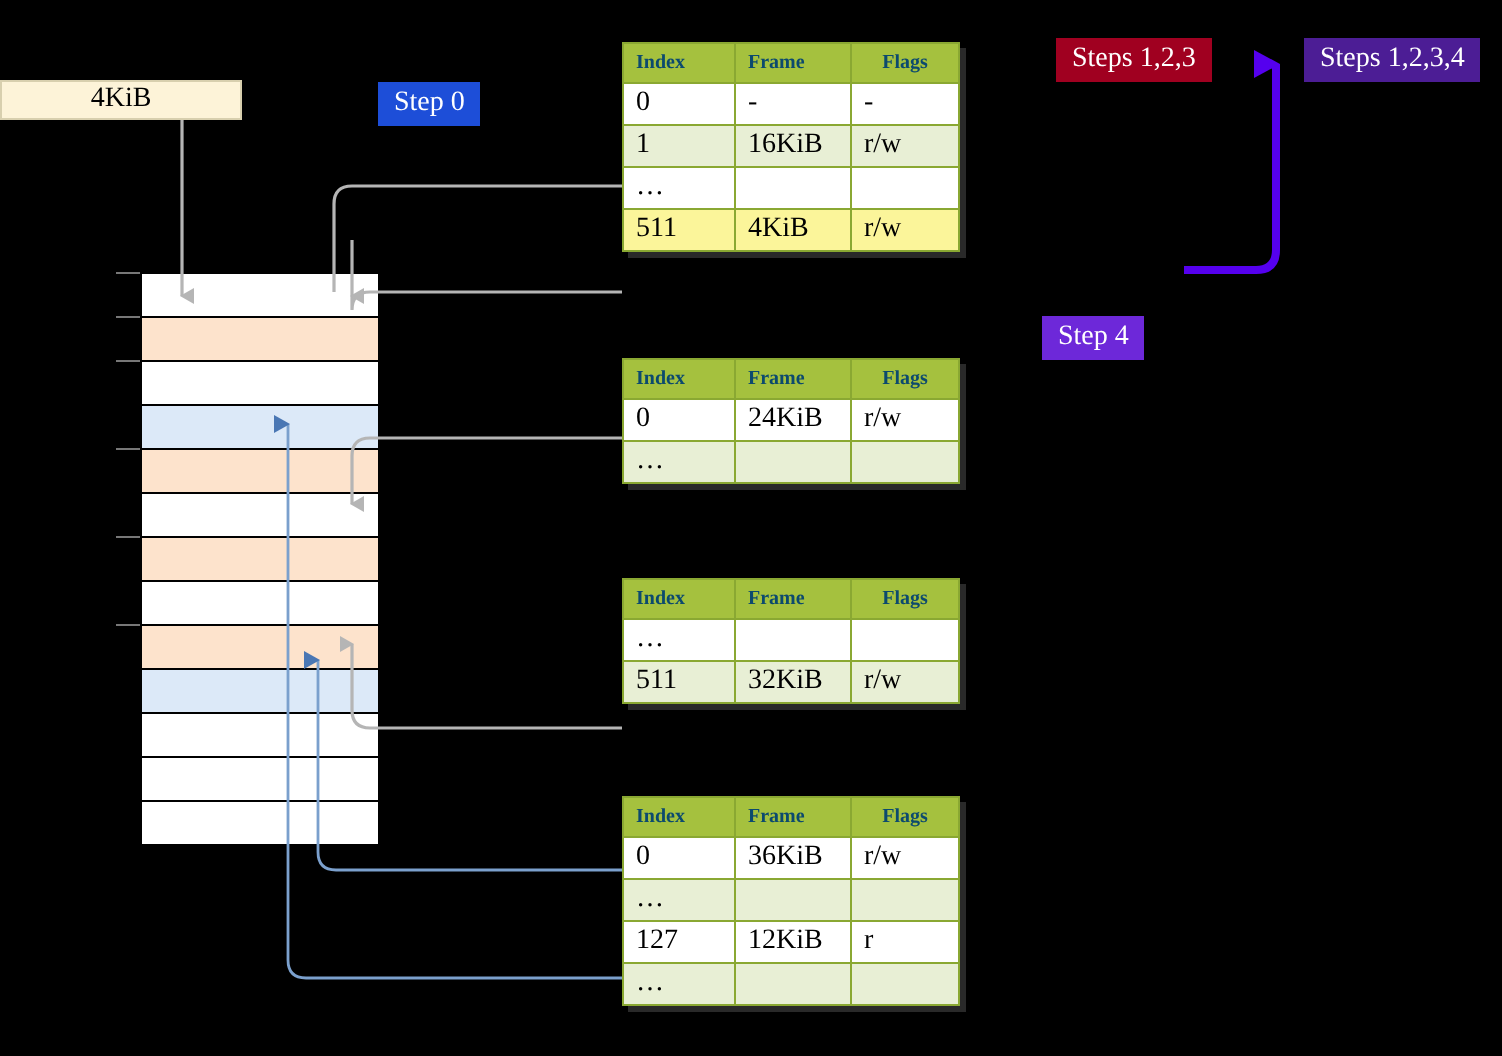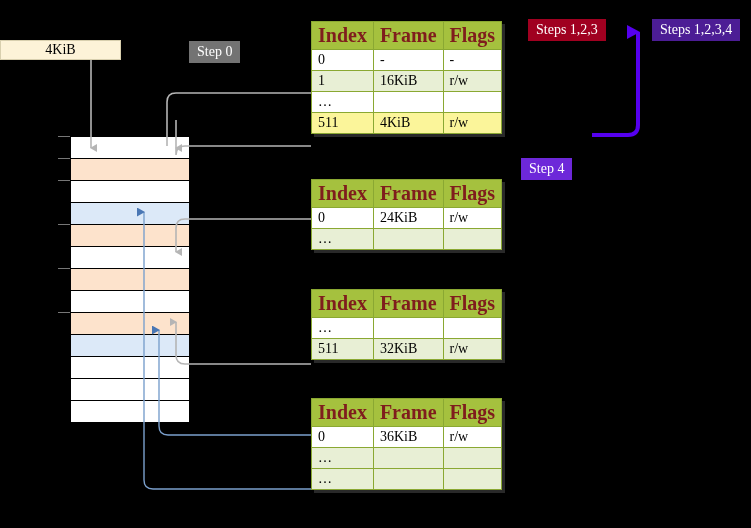--- a/index.html
+++ b/index.html
@@ -58,23 +58,23 @@
     border: 1px solid #8aa832;
     padding: 2px 6px;
     text-align: left;
     height: 20px;
     box-sizing: border-box;
     color: #000000;
     font-weight: normal;
   }
   .ptable th {
     background: #a5c13e;
-    color: #7f1d1d;
+    color: #0c4a6e;
     font-weight: bold;
-    font-size: 20px;
+    font-size: 10px;
   }
   .ptable tr.row-odd td { background: #ffffff; }
   .ptable tr.row-even td { background: #e8efd5; }
   .ptable td.c-index { width: 56px; }
   .ptable td.c-frame { width: 58px; }
   .ptable td.c-flags { width: 54px; }
   .ptable th.c-index { width: 56px; }
   .ptable th.c-frame { width: 58px; }
   .ptable th.c-flags { width: 54px; text-align: center; }
   .hl { background: #fbf59a !important; }
@@ -112,21 +112,21 @@
 </head>
 <body>
 
 <div class="stage">
 
   <div class="kib-box" id="size-box" style="left: 0px; top: 40px; width: 121px; height: 20px; line-height: 18px;">
     <span>4KiB</span>
   </div>
 
   <div id="badges">
-      <div class="badge badge-red" style="left: 189px; top: 41px; background: #737373;">Step 0</div>
+      <div class="badge badge-red" style="left: 189px; top: 41px; background: #1d4ed8;">Step 0</div>
       <div class="badge badge-red" style="left: 528px; top: 19px; background: rgb(160, 0, 32);">Steps 1,2,3</div>
       <div class="badge badge-blue" style="left: 652px; top: 19px; background: #4c1d95;">Steps 1,2,3,4</div>
       <div class="badge badge-red" style="left: 521px; top: 158px; background: #6d28d9;">Step 4</div>
     </div>
 
   <div class="memcol" id="memcol" style="left: 70px; top: 136px; width: 120px; height: 286px;">
       <div class="memrow" style="top: 0px; height: 23px;"></div>
       <div class="memrow orange" style="top: 22px; height: 23px;"></div>
       <div class="memrow" style="top: 44px; height: 23px;"></div>
       <div class="memrow blue" style="top: 66px; height: 23px;"></div>
@@ -227,20 +227,25 @@
           <tr class="row-odd">
             <td class="c-index">0</td>
             <td class="c-frame">36KiB</td>
             <td class="c-flags">r/w</td>
           </tr>
           <tr class="row-even">
             <td class="c-index">…</td>
             <td class="c-frame"></td>
             <td class="c-flags"></td>
           </tr>
+          <tr class="row-odd">
+            <td class="c-index">127</td>
+            <td class="c-frame">12KiB</td>
+            <td class="c-flags">r</td>
+          </tr>
           <tr class="row-even">
             <td class="c-index">…</td>
             <td class="c-frame"></td>
             <td class="c-flags"></td>
           </tr>
         </tbody>
       </table>
     </div>
 
   <svg class="overlay" viewBox="0 0 751 528">

